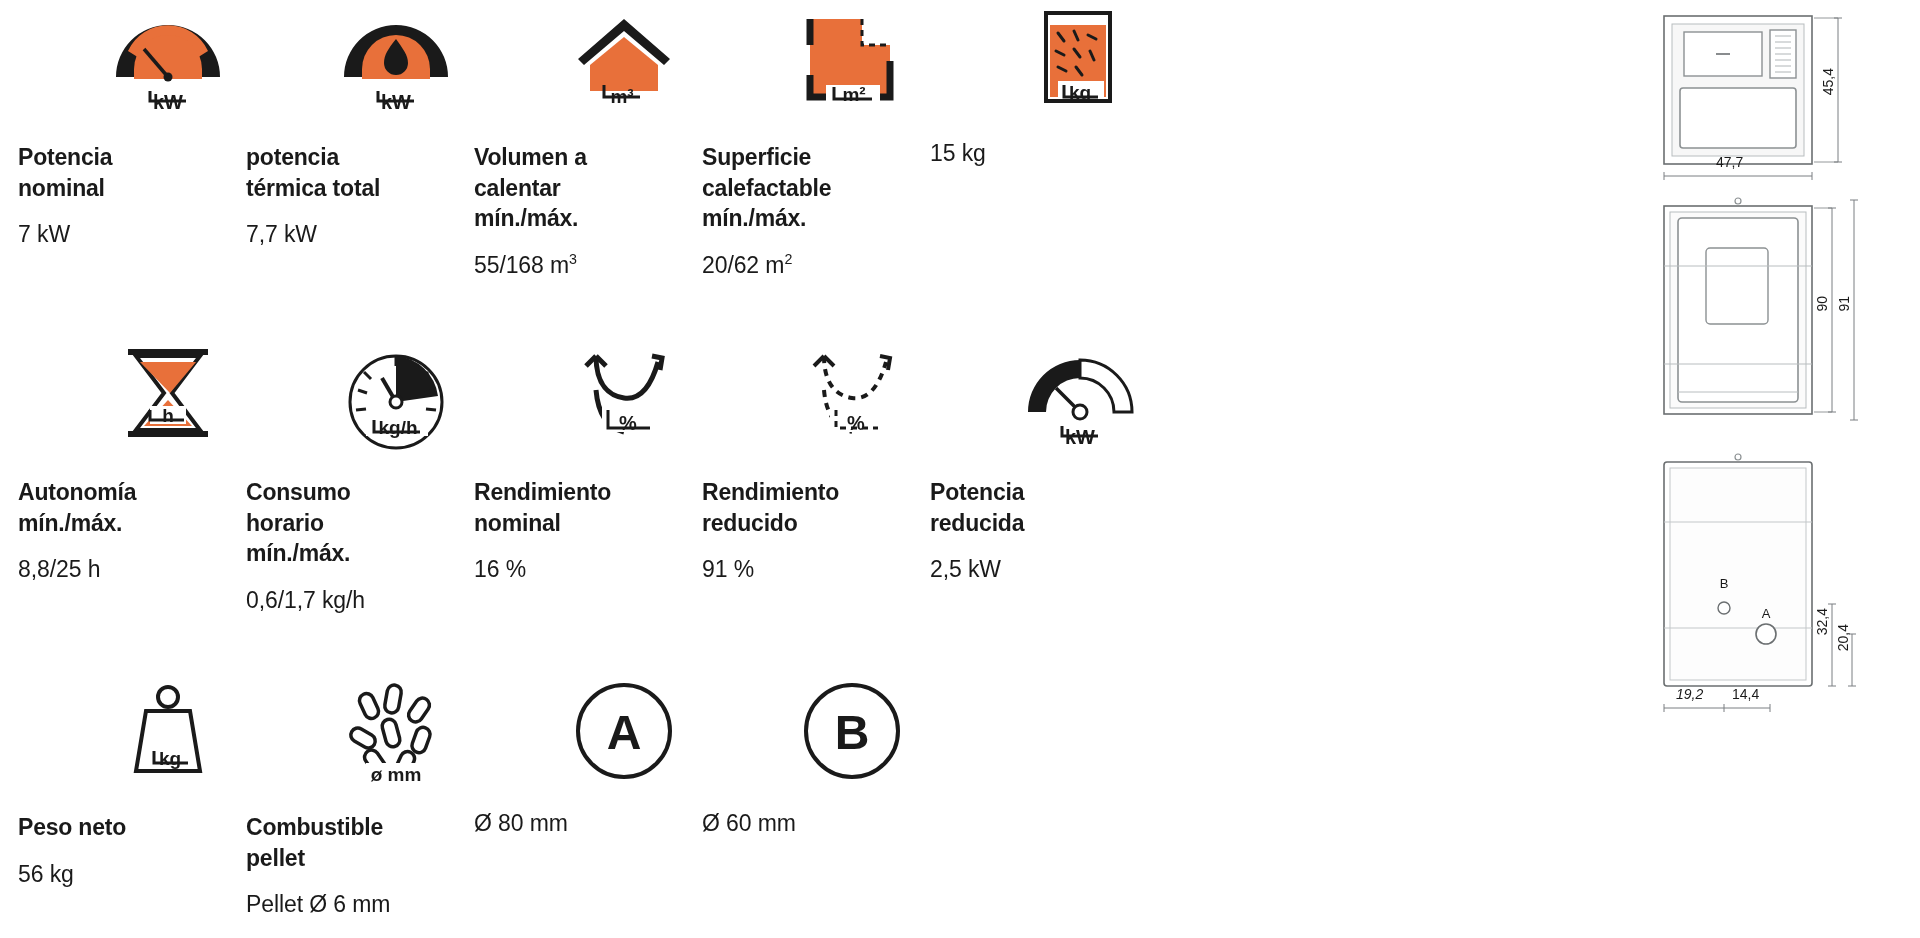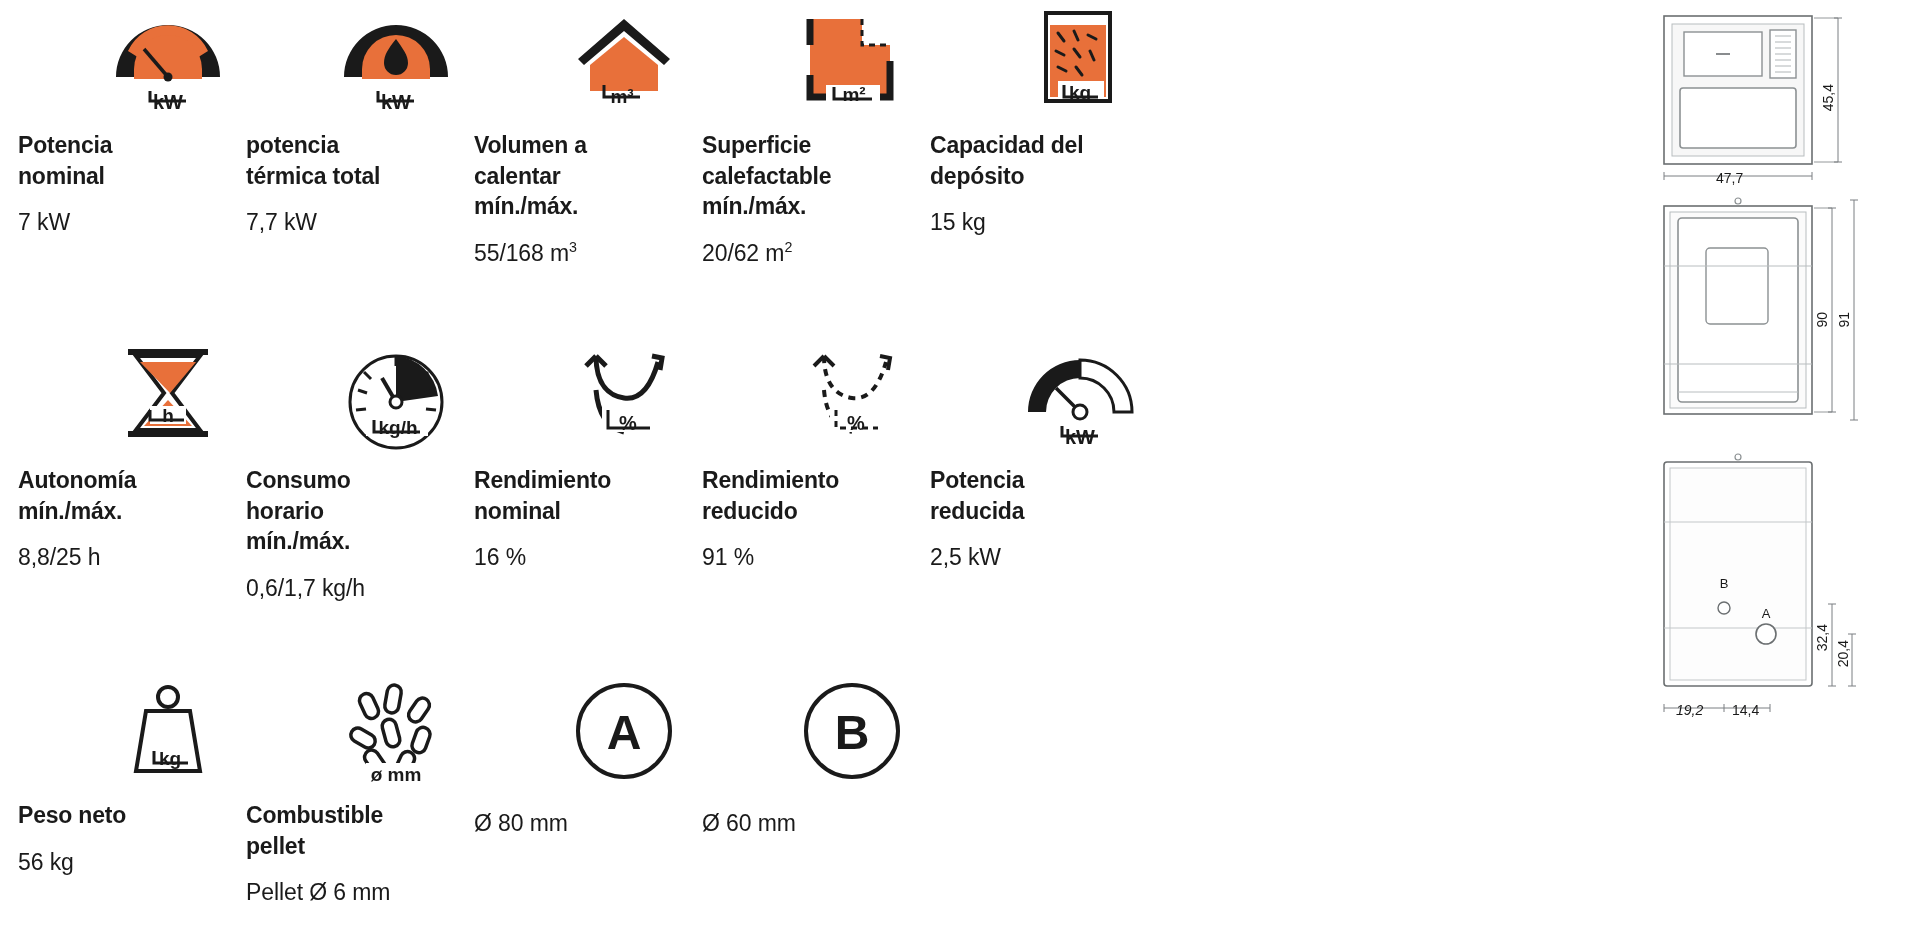--- a/index.html
+++ b/index.html
@@ -42,21 +42,21 @@
     height: 122px;
     display: flex;
     align-items: center;
     justify-content: flex-end;
   }
   .spec-label {
     font-weight: bold;
     font-size: 23px;
     line-height: 1.33;
     letter-spacing: -0.2px;
-    margin-top: 8px;
+    margin-top: 20px;
   }
   .spec-value {
     font-size: 23px;
     line-height: 1.33;
     margin-top: 16px;
     letter-spacing: -0.1px;
   }
   .spec-value sup {
     font-size: 0.62em;
     vertical-align: super;
@@ -69,21 +69,20 @@
     top: 0;
     width: 260px;
     height: 938px;
   }
   .draw-block { position: absolute; }
 
   .dim-text {
     font-size: 14px;
     color: #1a1a1a;
     font-family: "Liberation Sans", sans-serif;
-    margin-top: 16px;
   }
   .vert {
     writing-mode: vertical-rl;
     transform: rotate(180deg);
   }
 </style>
 </head>
 <body>
 
 <div class="page">
@@ -165,21 +164,20 @@
             <line x1="56" y1="44" x2="62" y2="52"></line>
             <line x1="72" y1="46" x2="76" y2="55"></line>
             <line x1="40" y1="62" x2="48" y2="66"></line>
             <line x1="58" y1="62" x2="64" y2="70"></line>
           </g>
           <rect x="40" y="76" width="46" height="18" fill="#ffffff"></rect>
           <text x="62" y="94" font-family="Liberation Sans, sans-serif" font-size="19" font-weight="bold" text-anchor="middle" fill="#1a1a1a">kg</text>
           <path d="M46 80 L46 92 L80 92" fill="none" stroke="#1a1a1a" stroke-width="3"></path>
         </svg>
       </div>
-      <div class="spec-label">Capacidad del<br>depósito</div>
       <div class="spec-value">15 kg</div>
     </div>
 
     <div class="spec-cell">
       <div class="icon-box">
         <svg width="124" height="112" viewBox="0 0 124 112">
           <line x1="22" y1="12" x2="102" y2="12" stroke="#1a1a1a" stroke-width="6"></line>
           <line x1="22" y1="94" x2="102" y2="94" stroke="#1a1a1a" stroke-width="6"></line>
           <path d="M30 16 L94 16 L66 53 L94 90 L30 90 L58 53 Z" fill="none" stroke="#1a1a1a" stroke-width="4"></path>
           <path d="M34 22 L90 22 L64 53 Z" fill="#e8703a"></path>

